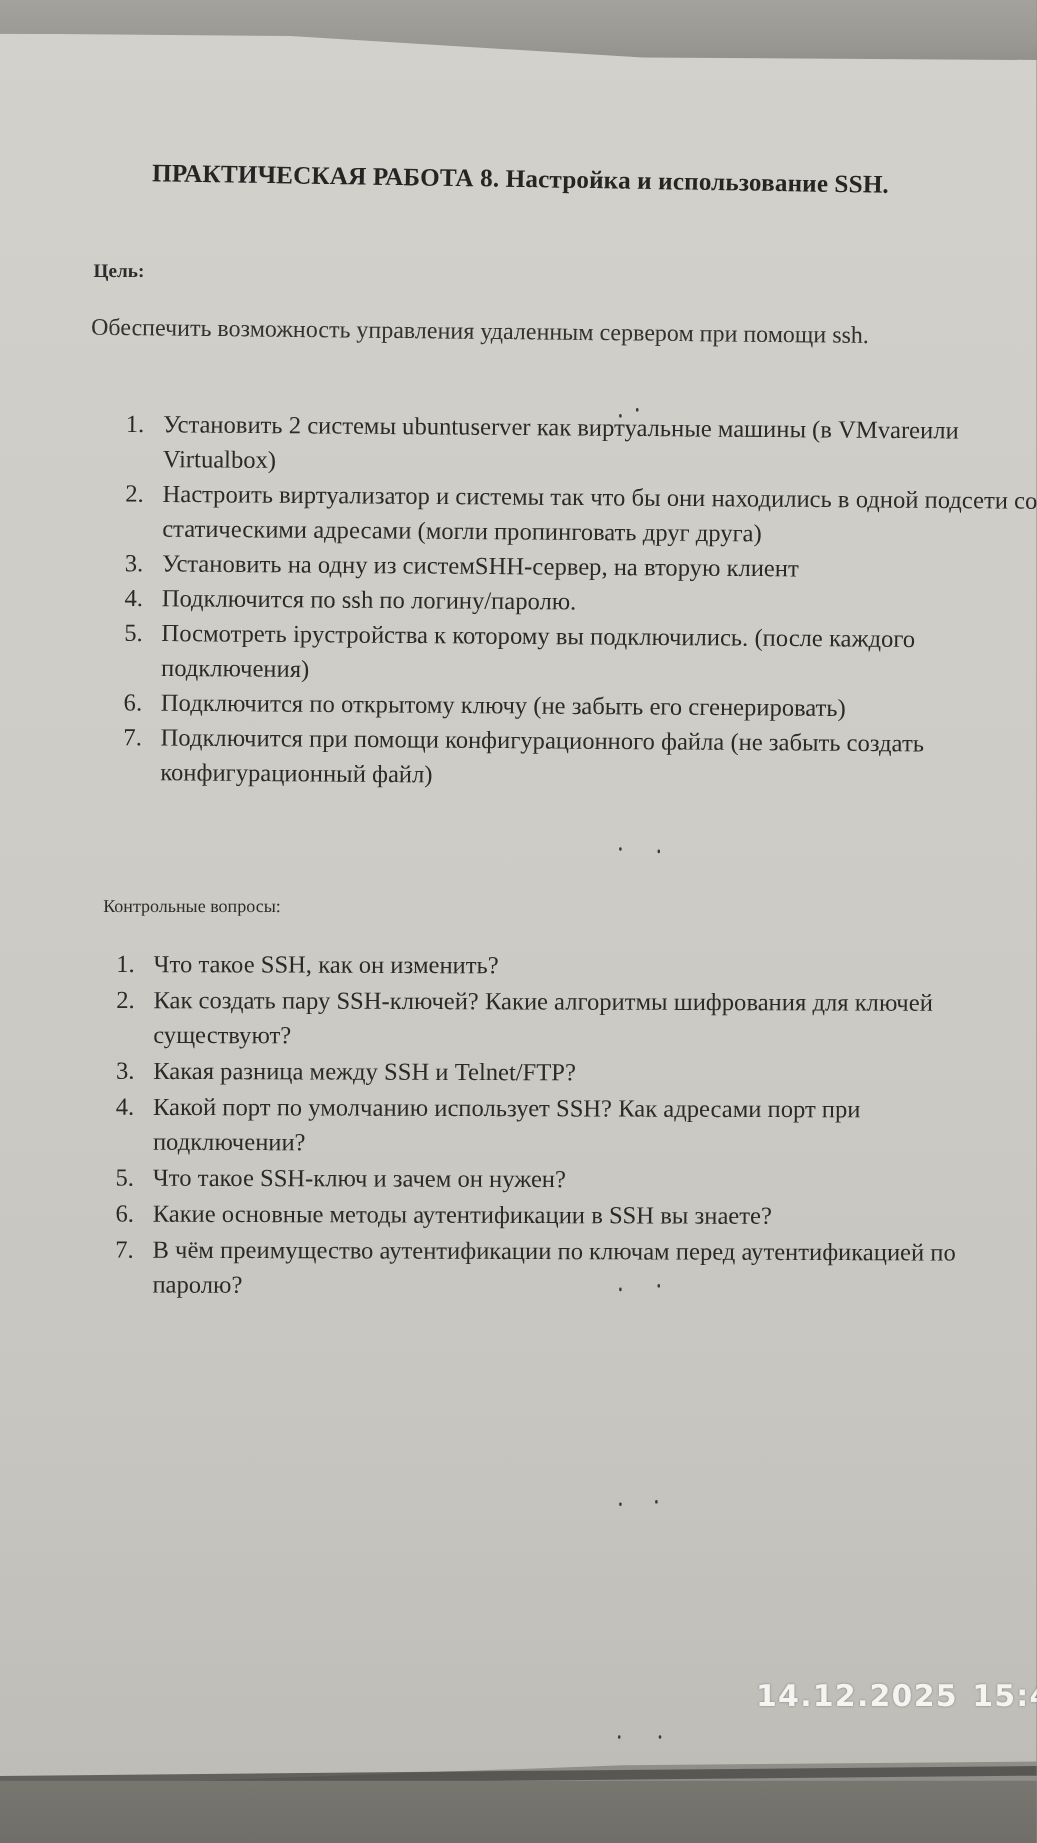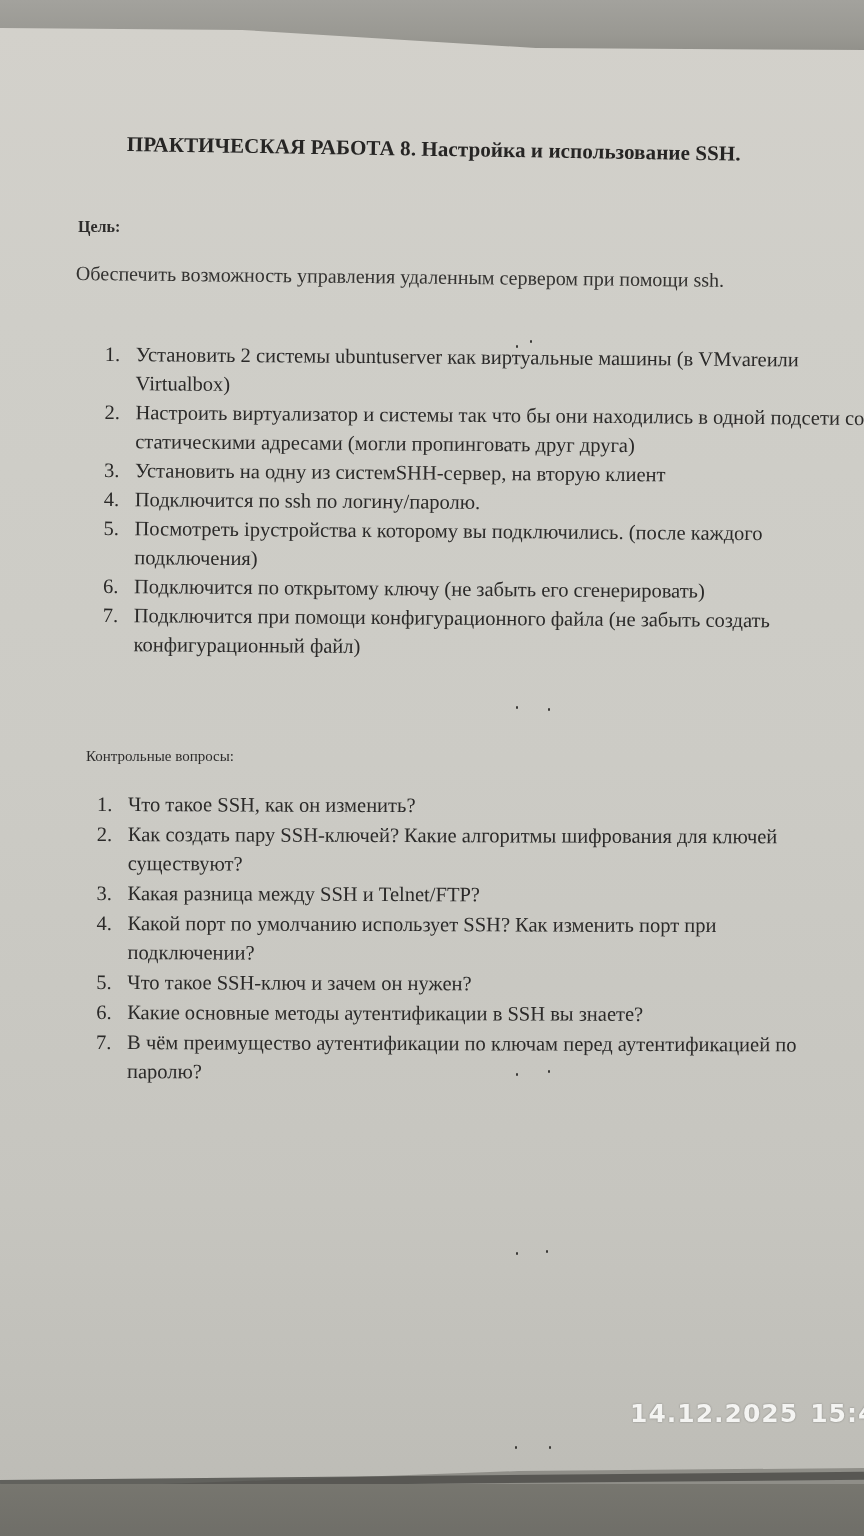--- a/index.html
+++ b/index.html
@@ -162,21 +162,21 @@
   <li><span class="num">6.</span><span>Подключится по открытому ключу (не забыть его сгенерировать)</span></li>
   <li><span class="num">7.</span><span>Подключится при помощи конфигурационного файла (не забыть создать конфигурационный файл)</span></li>
 </ol>
 
 <div class="questions-heading">Контрольные вопросы:</div>
 
 <ol class="questions">
   <li><span class="num">1.</span><span>Что такое SSH, как он изменить?</span></li>
   <li><span class="num">2.</span><span>Как создать пару SSH-ключей? Какие алгоритмы шифрования для ключей существуют?</span></li>
   <li><span class="num">3.</span><span>Какая разница между SSH и Telnet/FTP?</span></li>
-  <li><span class="num">4.</span><span>Какой порт по умолчанию использует SSH? Как изменить порт при подключении?</span></li>
+  <li><span class="num">4.</span><span>Какой порт по умолчанию использует SSH? Как адресами порт при подключении?</span></li>
   <li><span class="num">5.</span><span>Что такое SSH-ключ и зачем он нужен?</span></li>
   <li><span class="num">6.</span><span>Какие основные методы аутентификации в SSH вы знаете?</span></li>
   <li><span class="num">7.</span><span>В чём преимущество аутентификации по ключам перед аутентификацией по паролю?</span></li>
 </ol>
 
 <div class="speck" style="left:516px;top:345px;"></div>
 <div class="speck" style="left:530px;top:340px;"></div>
 <div class="speck" style="left:516px;top:706px;"></div>
 <div class="speck" style="left:548px;top:708px;"></div>
 <div class="speck" style="left:516px;top:1073px;"></div>

